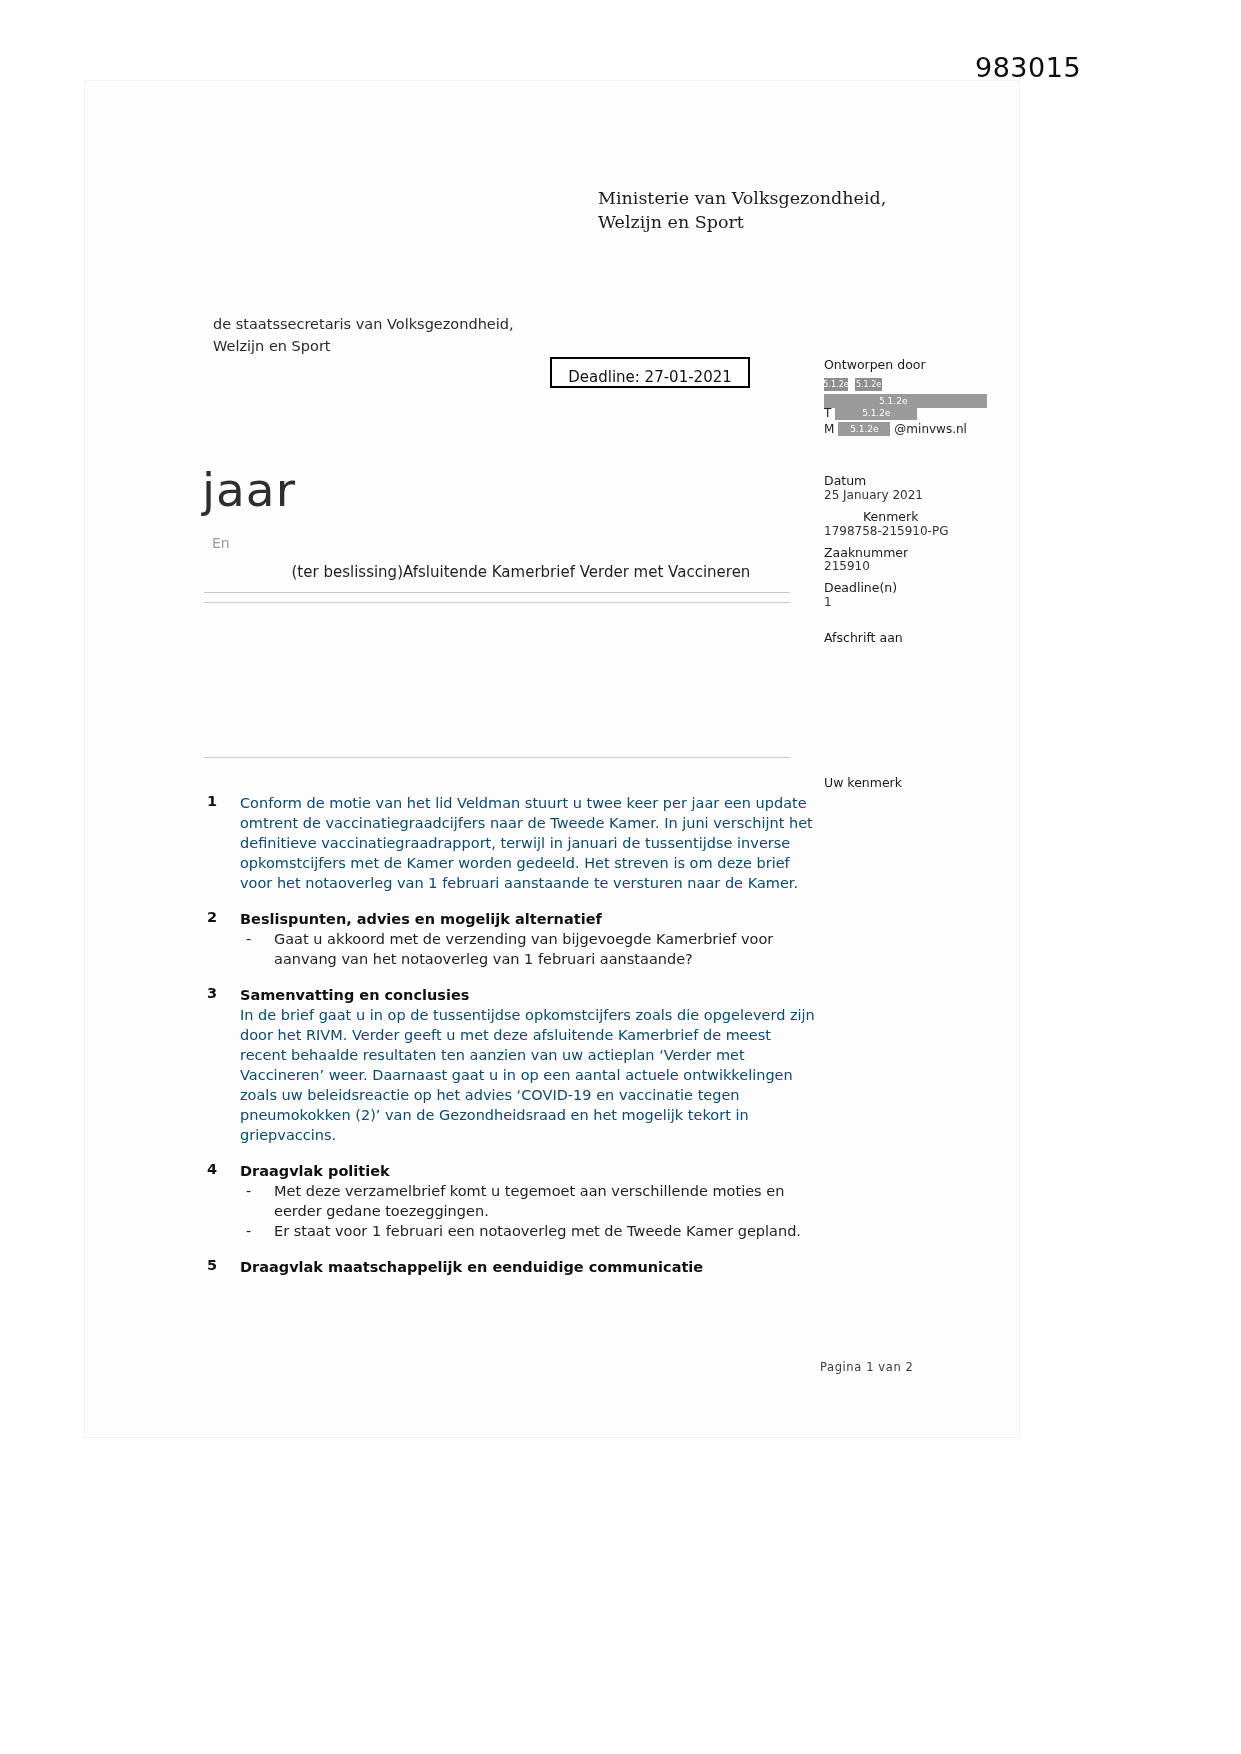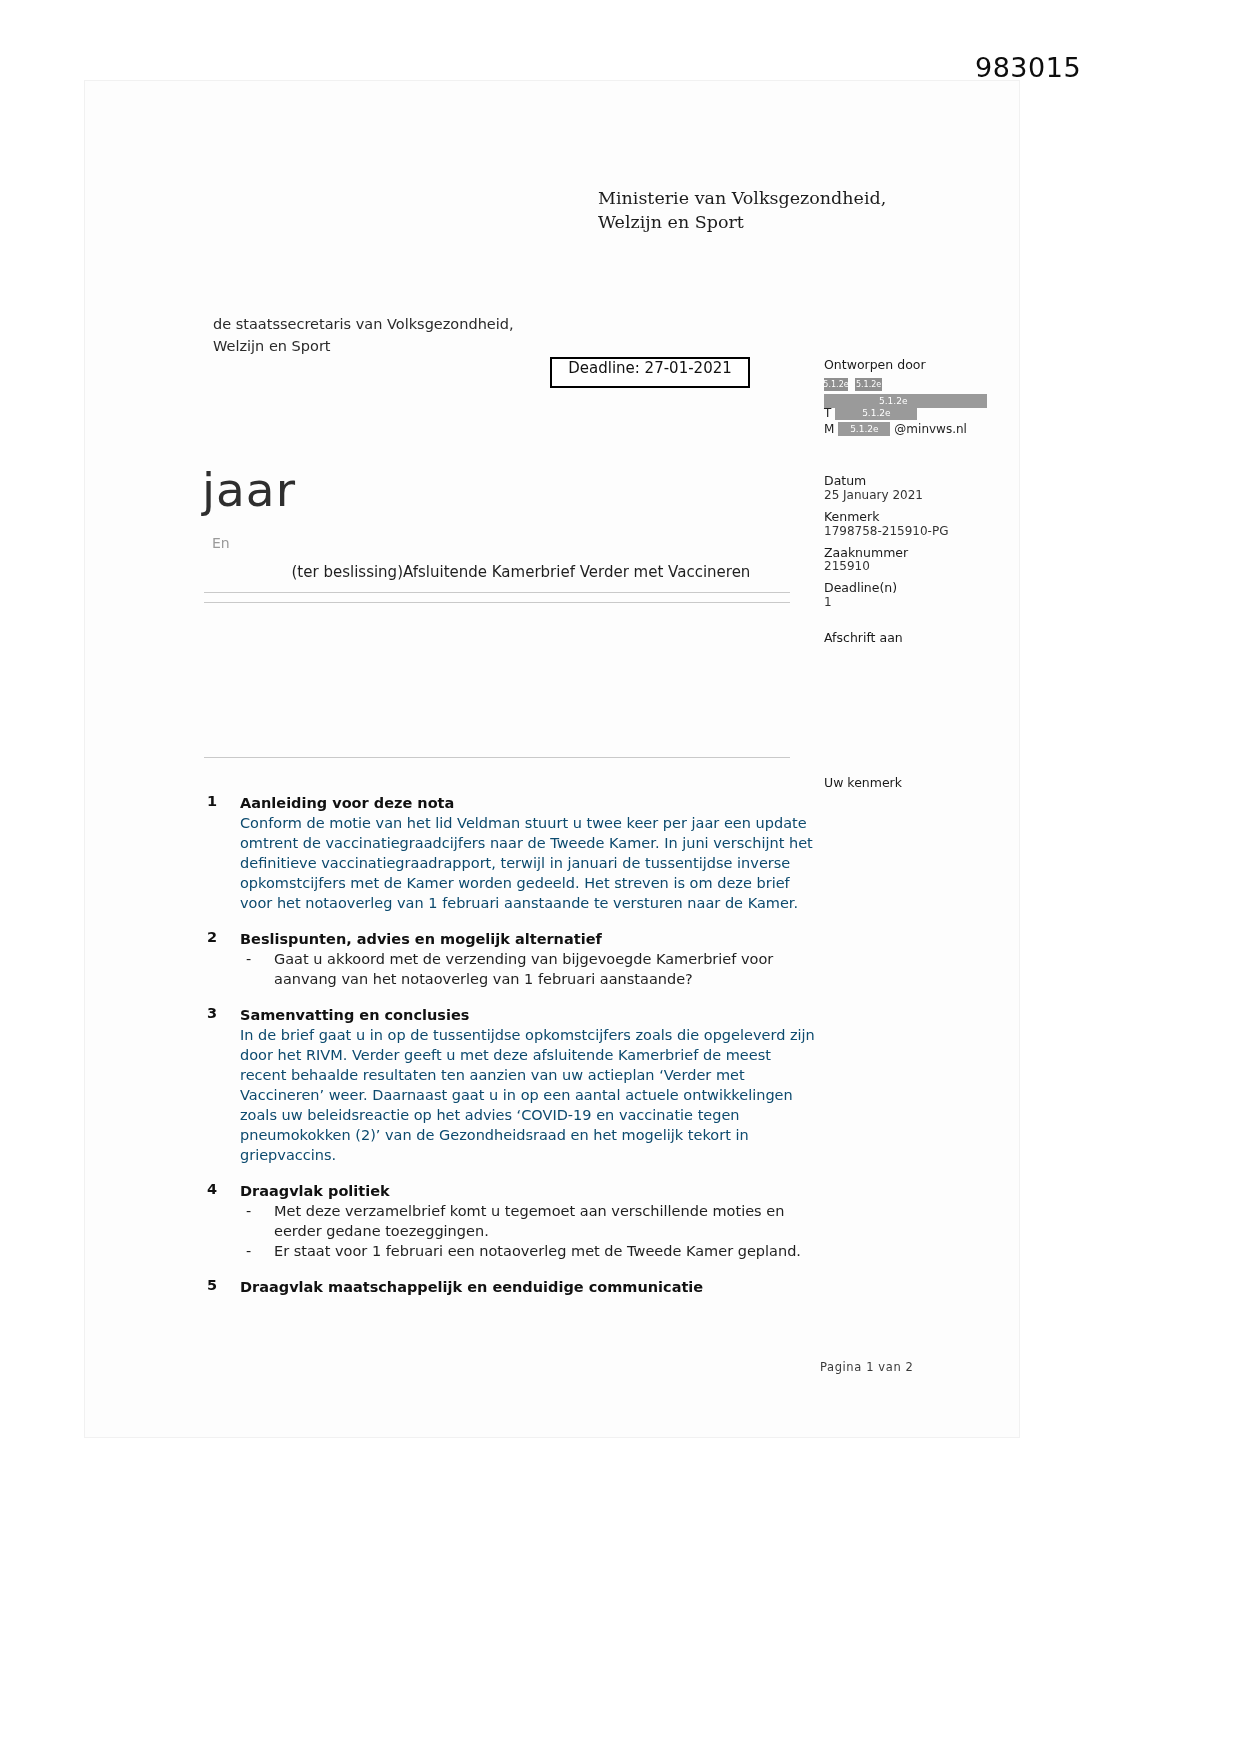--- a/index.html
+++ b/index.html
@@ -23,21 +23,21 @@
     position:absolute;left:598px;top:186px;
     font-family:"DejaVu Serif","Liberation Serif",serif;
     font-size:17.5px;line-height:24px;color:#1c1c1c;
   }
   .addressee{
     position:absolute;left:213px;top:313px;
     font-size:14.5px;line-height:22px;color:#2a2a2a;
   }
   .deadline-box{
     position:absolute;left:550px;top:357px;width:196px;height:27px;
-    border:2px solid #000;display:flex;align-items:flex-start;justify-content:center;
+    border:2px solid #000;display:flex;align-items:flex-end;justify-content:center;
     font-size:15px;color:#111;background:#fff;
   }
   
   .side{position:absolute;left:824px;width:200px;font-size:12px;color:#333;}
   .side-label{font-weight:normal;font-size:12.5px;color:#1a1a1a;}
   .abs{position:absolute;}
   .redact{
     background:#9a9a9a;color:#ffffff;
     display:inline-flex;align-items:center;justify-content:center;
     font-size:9px;height:14px;overflow:hidden;
@@ -115,21 +115,21 @@
 
   <div class="abs inline-row" style="left:824px;top:422px;">
     <span>M</span>
     <span class="redact" style="width:52px;">5.1.2e</span>
     <span>@minvws.nl</span>
   </div>
 
   <div class="side side-label abs" style="left:824px;top:473px;">Datum</div>
   <div class="side abs" style="left:824px;top:488px;">25 January 2021</div>
 
-  <div class="side side-label abs" style="left:824px;top:509px;">Kenmerk</div>
+  <div class="side side-label abs" style="left:863px;top:509px;">Kenmerk</div>
   <div class="side abs" style="left:824px;top:524px;">1798758-215910-PG</div>
 
   <div class="side side-label abs" style="left:824px;top:545px;">Zaaknummer</div>
   <div class="side abs" style="left:824px;top:559px;">215910</div>
 
   <div class="side side-label abs" style="left:824px;top:580px;">Deadline(n)</div>
   <div class="side abs" style="left:824px;top:595px;">1</div>
 
   <div class="side side-label abs" style="left:824px;top:630px;">Afschrift aan</div>
 
@@ -144,21 +144,20 @@
   </div>
 
   <div class="rule" style="top:592px;"></div>
   <div class="rule" style="top:602px;"></div>
   <div class="rule" style="top:757px;"></div>
 
   <div class="sections">
       <div class="section">
         <div class="sec-num">1</div>
         <div class="sec-body">
-          <div class="sec-heading">Aanleiding voor deze nota</div>
           <div class="sec-para">Conform de motie van het lid Veldman stuurt u twee keer per jaar een update omtrent de vaccinatiegraadcijfers naar de Tweede Kamer. In juni verschijnt het definitieve vaccinatiegraadrapport, terwijl in januari de tussentijdse inverse opkomstcijfers met de Kamer worden gedeeld. Het streven is om deze brief voor het notaoverleg van 1 februari aanstaande te versturen naar de Kamer.</div>
         </div>
       </div>
       <div class="section">
         <div class="sec-num">2</div>
         <div class="sec-body">
           <div class="sec-heading">Beslispunten, advies en mogelijk alternatief</div>
           <div class="bullet">
             <span class="dash">-</span>
             <span class="bullet-text">Gaat u akkoord met de verzending van bijgevoegde Kamerbrief voor aanvang van het notaoverleg van 1 februari aanstaande?</span>

